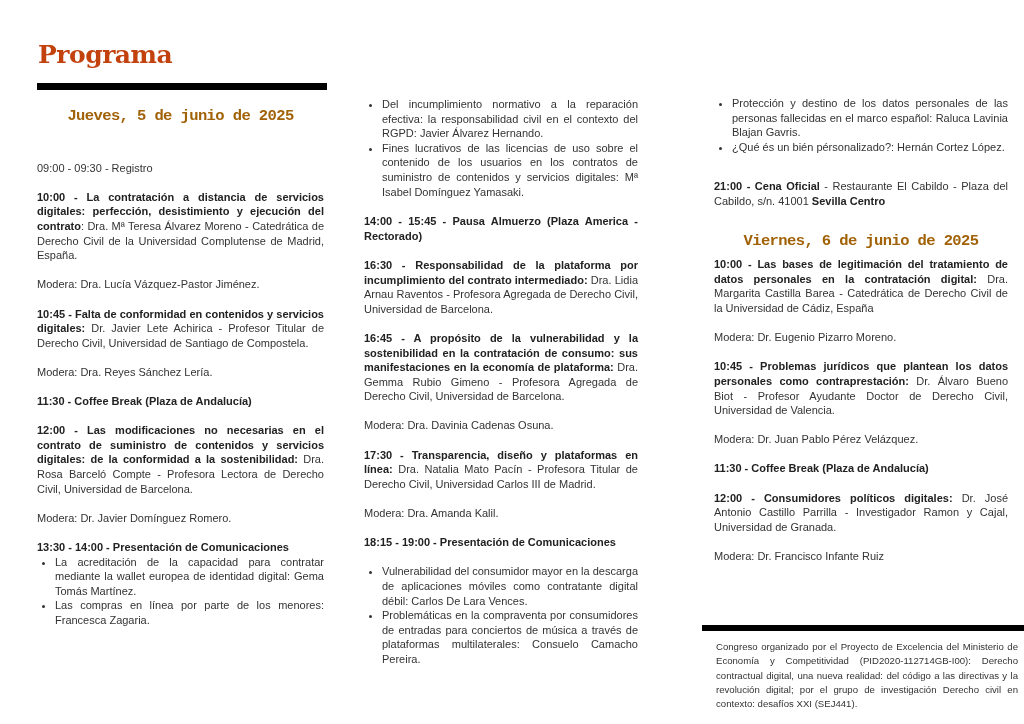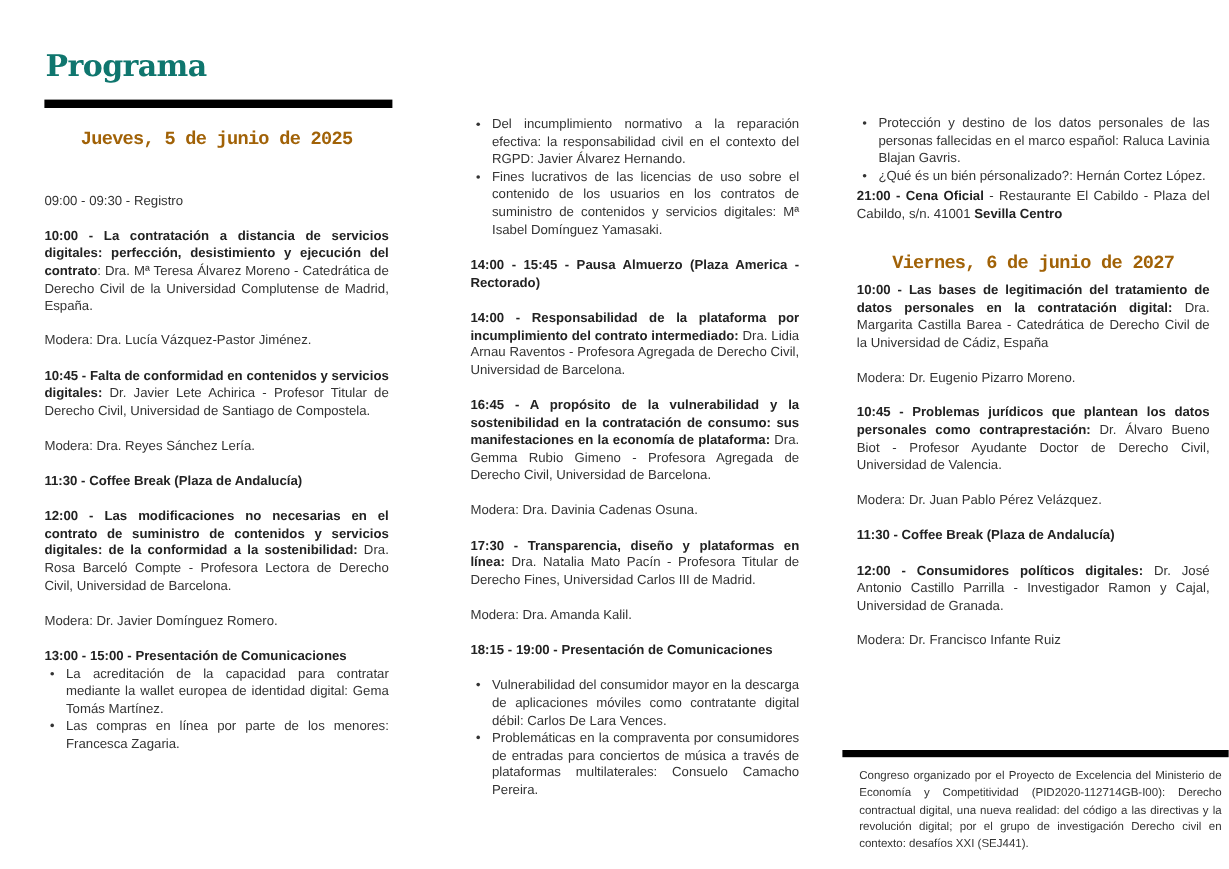--- a/index.html
+++ b/index.html
@@ -1,37 +1,37 @@
 <!DOCTYPE html>
 <html><head>
 <meta charset="utf-8">
 <style>
   html, body { margin: 0; padding: 0; background: #ffffff; }
   body { width: 1024px; height: 724px; position: relative; overflow: hidden;
          font-family: "Liberation Sans", sans-serif; color: #333333; }
   .page-title { position: absolute; left: 38px; top: 40px; margin: 0;
-    font-family: "DejaVu Serif", serif; font-weight: 900; font-size: 25px; color: #0f766e; letter-spacing: -0.5px; }
+    font-family: "DejaVu Serif", serif; font-weight: 900; font-size: 25px; color: #c2410c; letter-spacing: -0.5px; }
   .bar-top { position: absolute; left: 37px; top: 83px; width: 290px; height: 7px; background: #000; }
   .bar-right { position: absolute; left: 702px; top: 625px; width: 322px; height: 6px; background: #000; }
   .col { position: absolute; font-size: 11px; line-height: 14.6px; text-align: justify; }
   .col1 { left: 37px; top: 104px; width: 287px; }
-  .col2 { left: 392px; top: 97px; width: 274px; }
+  .col2 { left: 364px; top: 97px; width: 274px; }
   .col3 { left: 714px; top: 96px; width: 294px; }
   .day-heading { font-family: Liberation Mono, monospace; font-weight: 900; font-size: 15.5px;
     color: #a16207; text-align: center; margin: 0; letter-spacing: -0.6px; }
   .col1 .day-heading { margin: 5px 0 37px 0; }
   .col3 .day-heading { margin: 25px 0 9px 0; }
   p.item { margin: 0 0 14.6px 0; }
   p.item b { color: #222; }
   .sec-title { margin: 0; font-weight: bold; color: #222; }
   ul.bullets { margin: 0 0 14.6px 0; padding-left: 18px; }
   ul.bullets li { margin: 0; padding-left: 0; }
   .col1 ul.bullets { margin-bottom: 0; }
   .col2 .first-list { margin-bottom: 15px; }
-  .col3 .first-list { margin-bottom: 3px; }
+  .col3 .first-list { margin-bottom: 25px; }
   .footer-note { position: absolute; left: 716px; top: 640px; width: 302px;
     font-size: 9.6px; line-height: 14.3px; text-align: justify; color: #333; margin: 0; }
 </style>
 </head>
 <body>
 
 <h1 class="page-title">Programa</h1>
 <div class="bar-top"></div>
 
 <div class="col col1">
@@ -39,53 +39,53 @@
   <p class="item">09:00 - 09:30 - Registro</p>
 
   <p class="item"><b>10:00 - La contratación a distancia de servicios digitales: perfección, desistimiento y ejecución del contrato</b><span>: Dra. Mª Teresa Álvarez Moreno  - Catedrática de Derecho Civil de la Universidad Complutense de Madrid, España.</span></p>
   <p class="item">Modera: Dra. Lucía Vázquez-Pastor Jiménez.</p>
   <p class="item"><b>10:45 - Falta de conformidad en contenidos y servicios digitales:</b><span> Dr. Javier Lete Achirica -  Profesor Titular de Derecho Civil, Universidad de Santiago de Compostela.</span></p>
   <p class="item">Modera: Dra. Reyes Sánchez Lería.</p>
   <p class="item"><b>11:30 - Coffee Break (Plaza de Andalucía)</b></p>
   <p class="item"><b>12:00 - Las modificaciones no necesarias en el contrato de suministro de contenidos y servicios digitales: de la conformidad a la sostenibilidad:</b><span> Dra. Rosa Barceló Compte  - Profesora Lectora de Derecho Civil, Universidad de Barcelona.</span></p>
   <p class="item">Modera: Dr. Javier Domínguez Romero.</p>
 
-  <p class="sec-title">13:00 - 15:00 - Presentación de Comunicaciones</p>
+  <p class="sec-title">13:30 - 14:00 - Presentación de Comunicaciones</p>
   <ul class="bullets">
     <li>La acreditación de la capacidad para contratar mediante la wallet europea de identidad digital: Gema Tomás Martínez.</li>
     <li>Las compras en línea por parte de los menores: Francesca Zagaria.</li>
   </ul>
 </div>
 
 <div class="col col2">
   <ul class="bullets first-list">
     <li>Del incumplimiento normativo a la reparación efectiva: la responsabilidad civil en el contexto del RGPD: Javier Álvarez Hernando.</li>
     <li>Fines lucrativos de las licencias de uso sobre el contenido de los usuarios en los contratos de suministro de contenidos y servicios digitales: Mª Isabel Domínguez Yamasaki.</li>
   </ul>
   <p class="item"><b>14:00 - 15:45 - Pausa Almuerzo (Plaza America - Rectorado)</b></p>
-  <p class="item"><b>14:00 - Responsabilidad de la plataforma por incumplimiento del contrato intermediado:</b><span> Dra. Lidia Arnau Raventos  - Profesora Agregada de Derecho Civil, Universidad de Barcelona.</span></p>
+  <p class="item"><b>16:30 - Responsabilidad de la plataforma por incumplimiento del contrato intermediado:</b><span> Dra. Lidia Arnau Raventos  - Profesora Agregada de Derecho Civil, Universidad de Barcelona.</span></p>
   <p class="item"><b>16:45  - A propósito de la vulnerabilidad y la sostenibilidad en la contratación de consumo: sus manifestaciones en la economía de plataforma:</b><span> Dra. Gemma Rubio Gimeno  - Profesora Agregada de Derecho Civil, Universidad de Barcelona.</span></p>
   <p class="item">Modera: Dra. Davinia Cadenas Osuna.</p>
-  <p class="item"><b>17:30 - Transparencia, diseño y plataformas en línea:</b><span> Dra. Natalia Mato Pacín -  Profesora Titular de Derecho Fines, Universidad Carlos III de Madrid.</span></p>
+  <p class="item"><b>17:30 - Transparencia, diseño y plataformas en línea:</b><span> Dra. Natalia Mato Pacín -  Profesora Titular de Derecho Civil, Universidad Carlos III de Madrid.</span></p>
   <p class="item">Modera: Dra. Amanda Kalil.</p>
   <p class="item"><b>18:15 - 19:00 - Presentación de Comunicaciones</b></p>
   <ul class="bullets">
     <li>Vulnerabilidad del consumidor mayor en la descarga de aplicaciones móviles como contratante digital débil: Carlos De Lara Vences.</li>
     <li>Problemáticas en la compraventa por consumidores de entradas para conciertos de música a través de plataformas multilaterales: Consuelo Camacho Pereira.</li>
   </ul>
 </div>
 
 <div class="col col3">
   <ul class="bullets first-list">
     <li>Protección y destino de los datos personales de las personas fallecidas en el marco español: Raluca Lavinia Blajan Gavris.</li>
     <li> ¿Qué és un bién pérsonalizado?: Hernán Cortez López.</li>
   </ul>
   <p class="item" style="margin-bottom:0"><b>21:00 - Cena Oficial</b><span> - Restaurante El Cabildo - Plaza del Cabildo, s/n. 41001 </span><b>Sevilla Centro</b></p>
 
-  <h2 class="day-heading">Viernes, 6 de junio de 2027</h2>
+  <h2 class="day-heading">Viernes, 6 de junio de 2025</h2>
 
   <p class="item"><b>10:00 - Las bases de legitimación del tratamiento de datos personales en la contratación digital:</b><span> Dra. Margarita Castilla Barea - Catedrática de Derecho Civil de la Universidad de Cádiz, España</span></p>
   <p class="item">Modera: Dr. Eugenio Pizarro Moreno.</p>
   <p class="item"><b>10:45 - Problemas jurídicos que plantean los datos personales como contraprestación:</b><span> Dr. Álvaro Bueno Biot - Profesor Ayudante Doctor de Derecho Civil, Universidad de Valencia.</span></p>
   <p class="item">Modera: Dr. Juan Pablo Pérez Velázquez.</p>
   <p class="item"><b>11:30 - Coffee Break (Plaza de Andalucía)</b></p>
   <p class="item"><b>12:00 - Consumidores políticos digitales:</b><span> Dr. José Antonio Castillo Parrilla - Investigador Ramon y Cajal, Universidad de Granada.</span></p>
   <p class="item">Modera: Dr. Francisco Infante Ruiz</p>
 </div>
 

